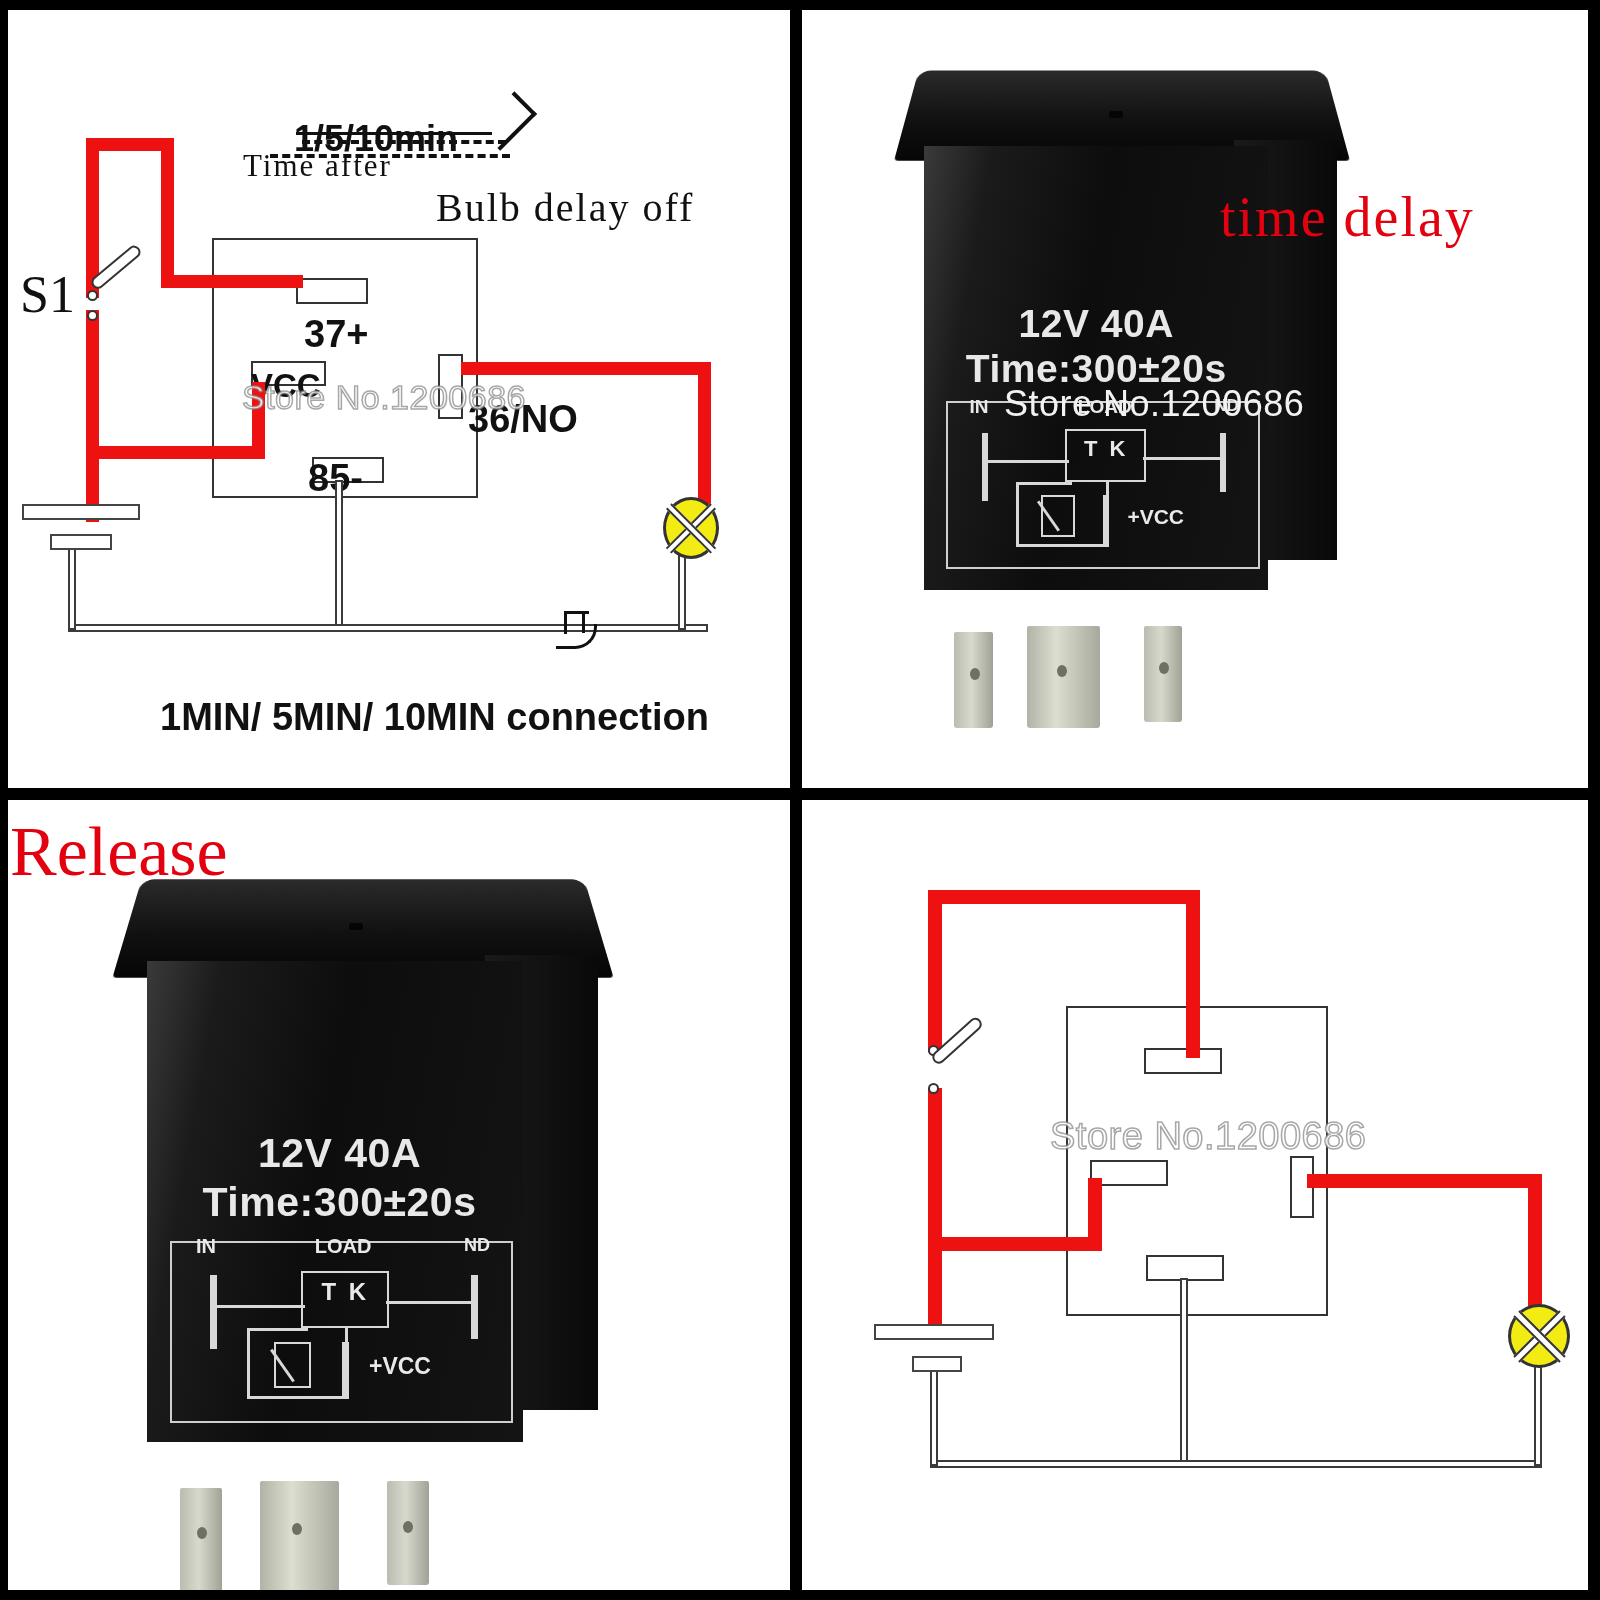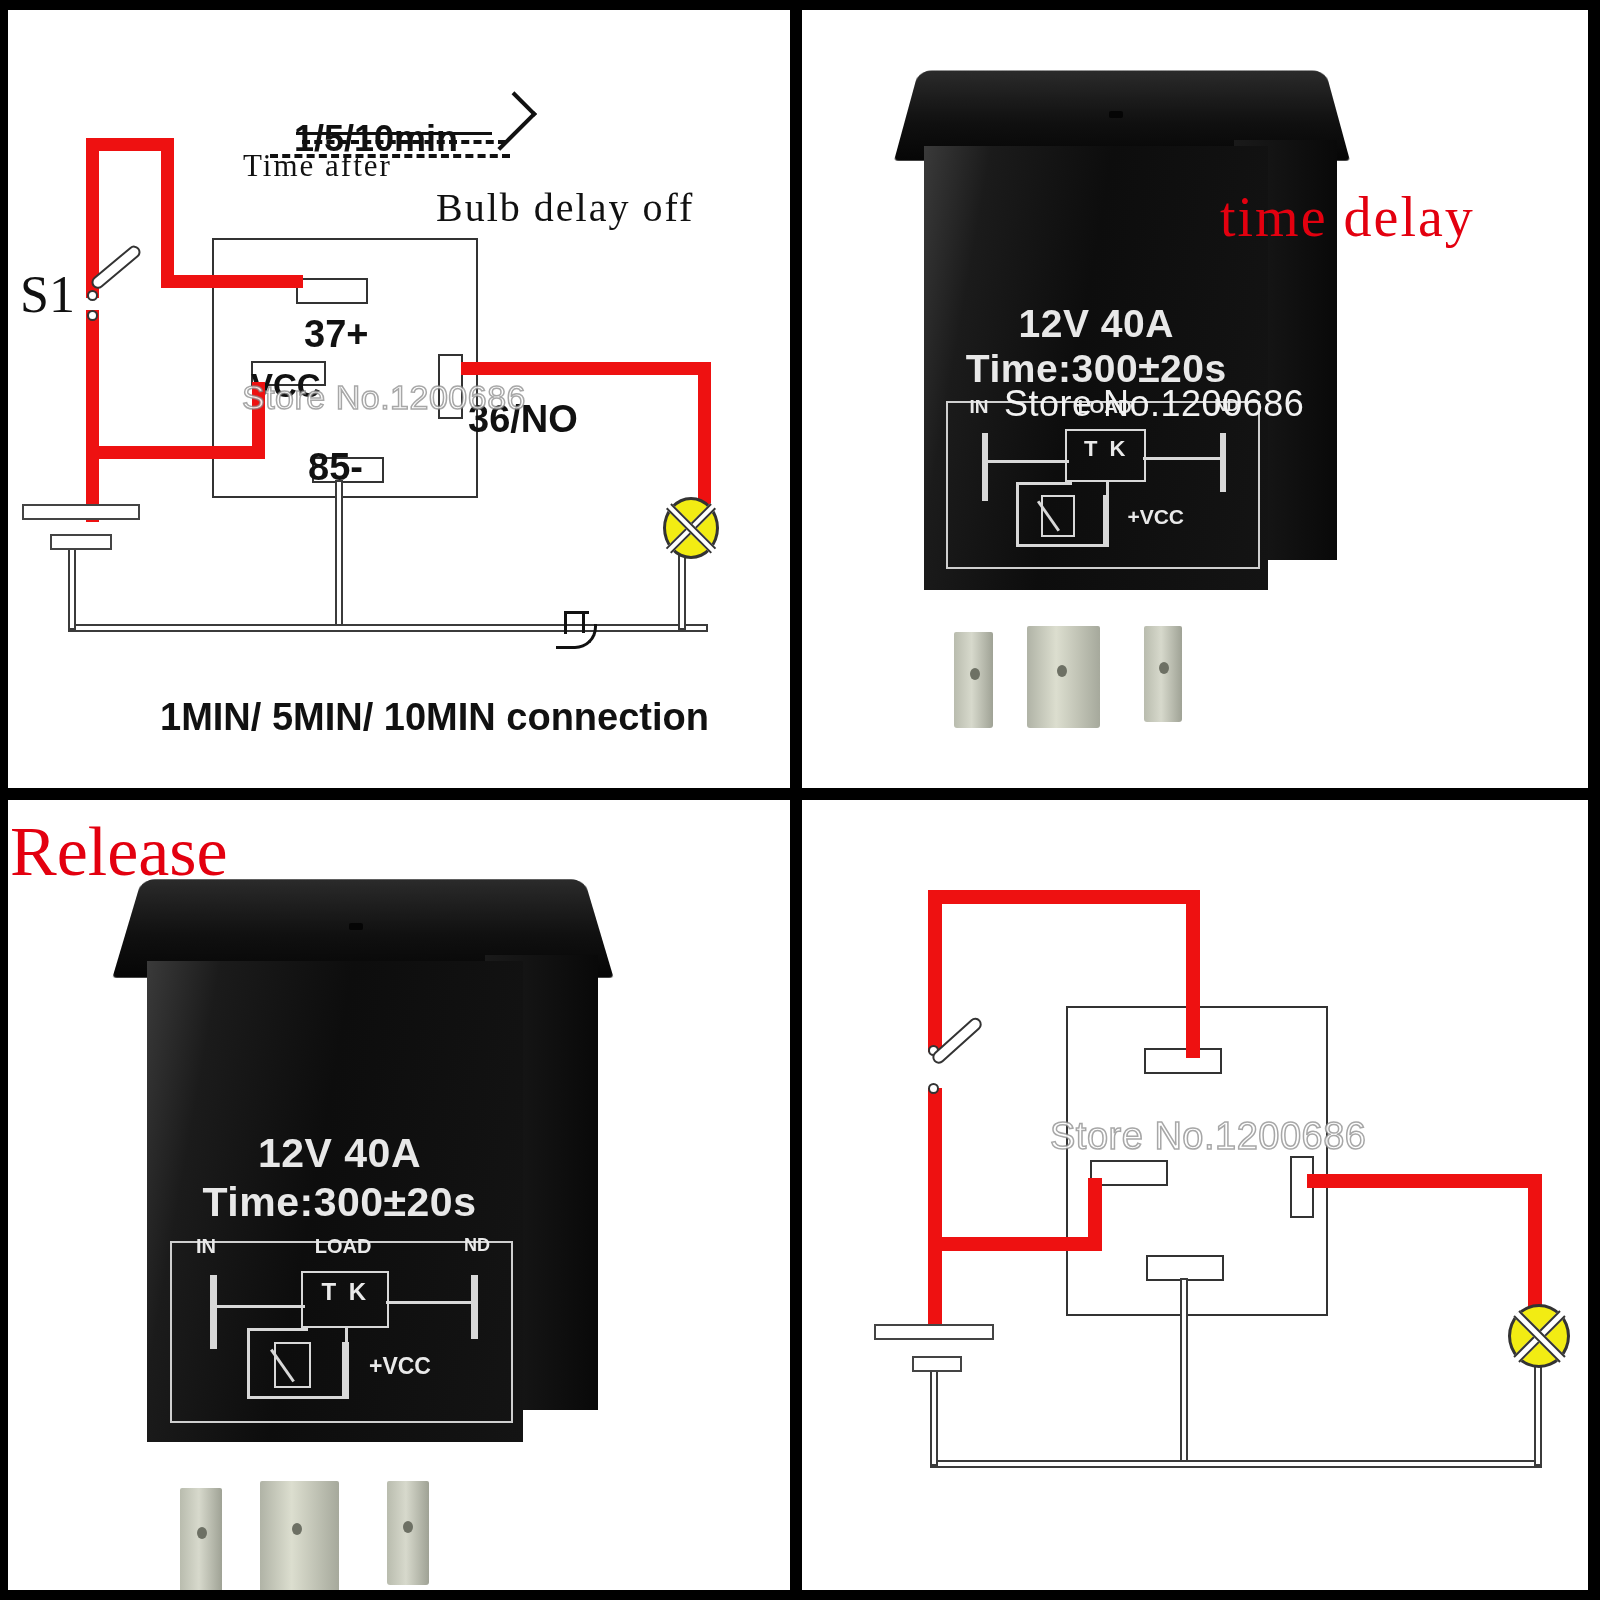--- a/index.html
+++ b/index.html
@@ -96,21 +96,21 @@
 
     <div class="box" style="left:204px;top:228px;width:266px;height:260px;"></div>
 
     <div class="pinbox" style="left:288px;top:268px;width:72px;height:26px;"></div>
     <div class="txt sans" style="left:296px;top:279px;font-size:38px;">37+</div>
 
     <div class="pinbox" style="left:243px;top:351px;width:75px;height:25px;"></div>
     <div class="txt sans" style="left:243px;top:333px;font-size:33px;">VCC</div>
 
     <div class="pinbox" style="left:304px;top:447px;width:72px;height:26px;"></div>
-    <div class="txt sans" style="left:300px;top:412px;font-size:38px;">85-</div>
+    <div class="txt sans" style="left:300px;top:423px;font-size:38px;">85-</div>
 
     <div class="pinbox" style="left:430px;top:344px;width:25px;height:65px;"></div>
     <div class="txt sans" style="left:460px;top:364px;font-size:38px;">36/NO</div>
 
     <div class="wire v" style="left:327px;top:470px;height:152px;"></div>
     <div class="wire h" style="left:60px;top:614px;width:640px;"></div>
     <div class="wire v" style="left:60px;top:530px;height:90px;"></div>
     <div class="wire v" style="left:670px;top:528px;height:92px;"></div>
 
     <div class="redwire" style="left:78px;top:128px;width:88px;height:13px;"></div>

